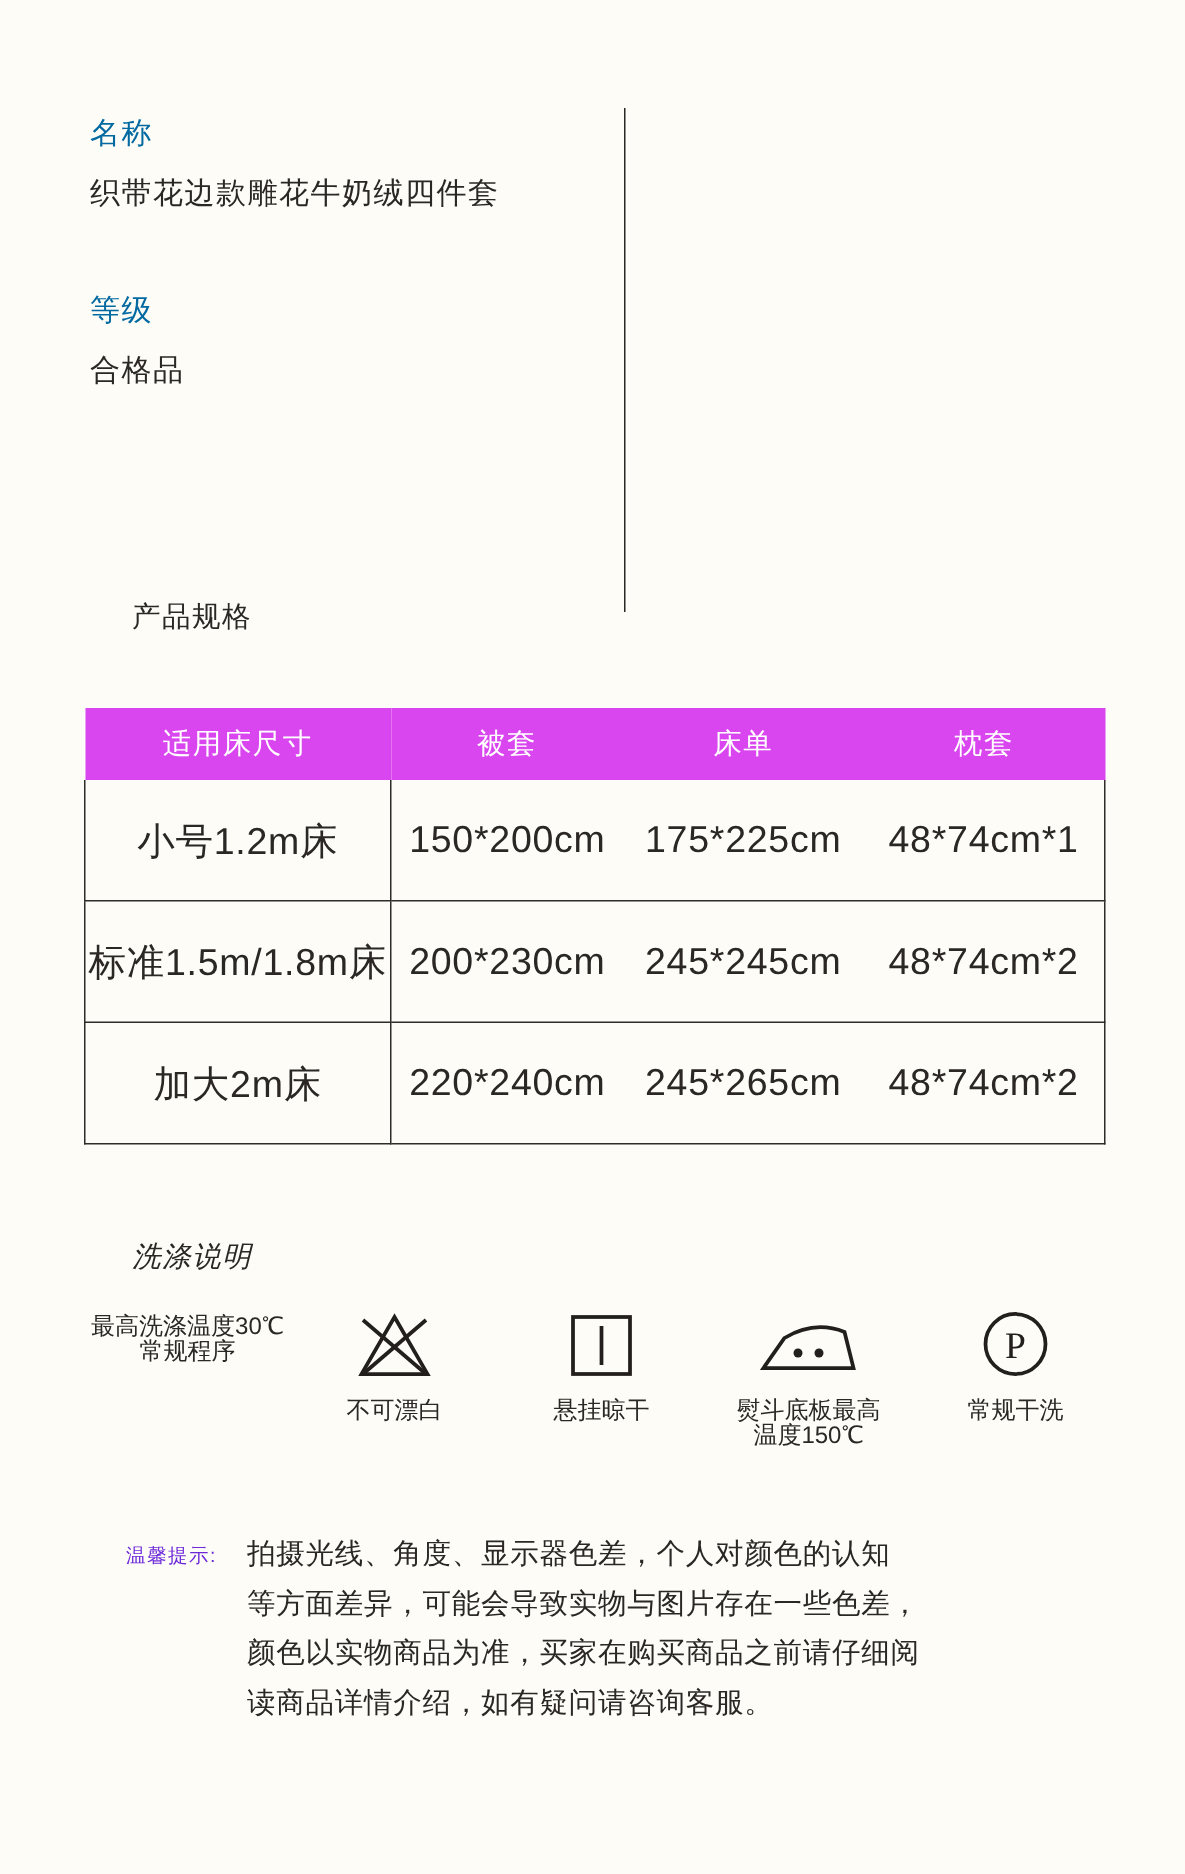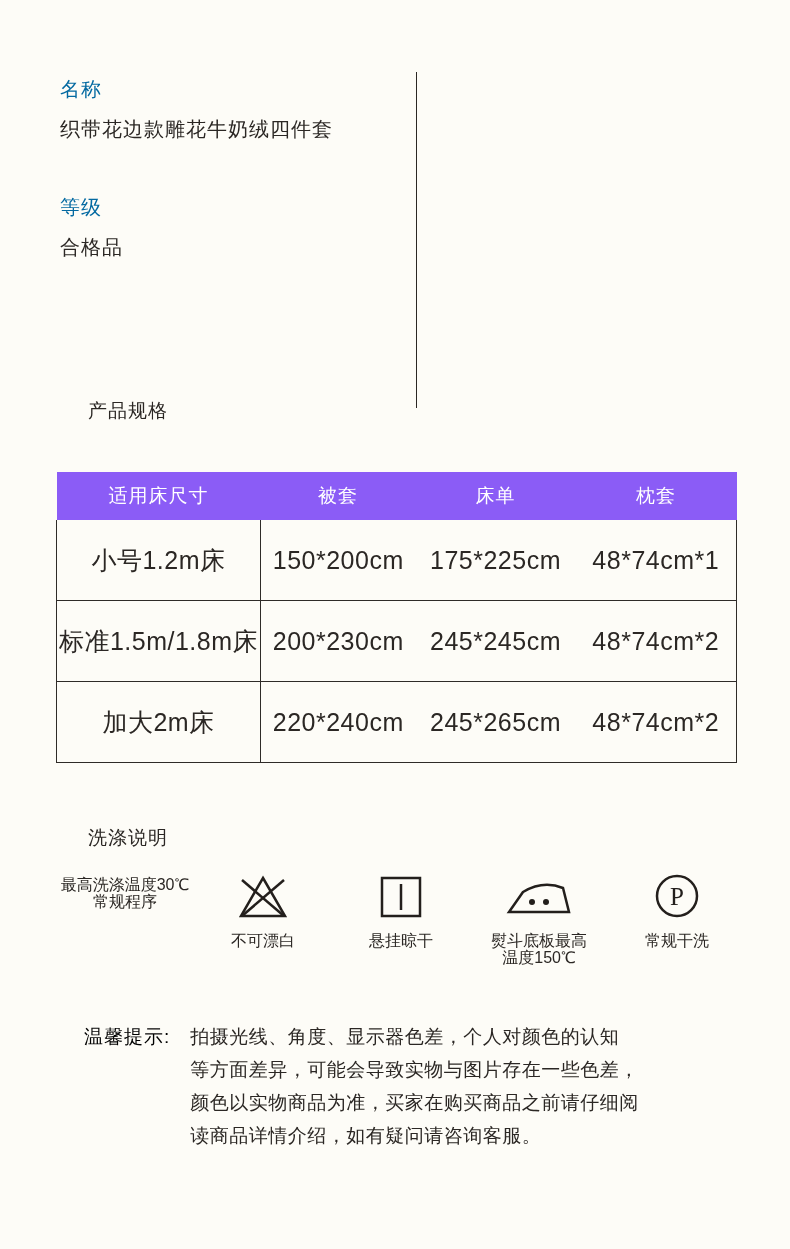--- a/index.html
+++ b/index.html
@@ -55,34 +55,34 @@
   }
 
   
   .section-heading {
     position: absolute;
     font-size: 19px;
     letter-spacing: 1px;
     color: #2b2724;
   }
   #spec-heading { left: 88px; top: 398px; }
-  #wash-heading { left: 88px; top: 825px; }
+  #wash-heading { left: 88px; top: 825px; font-style: italic; }
 
   
   .spec-table {
     position: absolute;
     left: 56px;
     top: 472px;
     width: 680px;
     border-collapse: collapse;
     table-layout: fixed;
     background: #fdfcf7;
   }
   .spec-table th {
-    background: #8b5cf6;
+    background: #d946ef;
     color: #ffffff;
     font-weight: normal;
     font-size: 19px;
     height: 46px;
     letter-spacing: 1px;
   }
   .spec-table td {
     border: 1px solid #2f2b28;
     border-top: none;
     height: 78px;
@@ -140,23 +140,23 @@
   
   .tips {
     position: absolute;
     left: 84px;
     top: 1020px;
     width: 640px;
     display: flex;
     align-items: flex-start;
   }
   .tips-label {
-    font-size: 19px;
+    font-size: 13px;
     line-height: 33px;
-    color: #000000;
+    color: #6d28d9;
     white-space: nowrap;
     letter-spacing: 1px;
   }
   .tips-body {
     margin-left: 20px;
     font-size: 19px;
     line-height: 33px;
     color: #2b2724;
     letter-spacing: 0.5px;
   }

